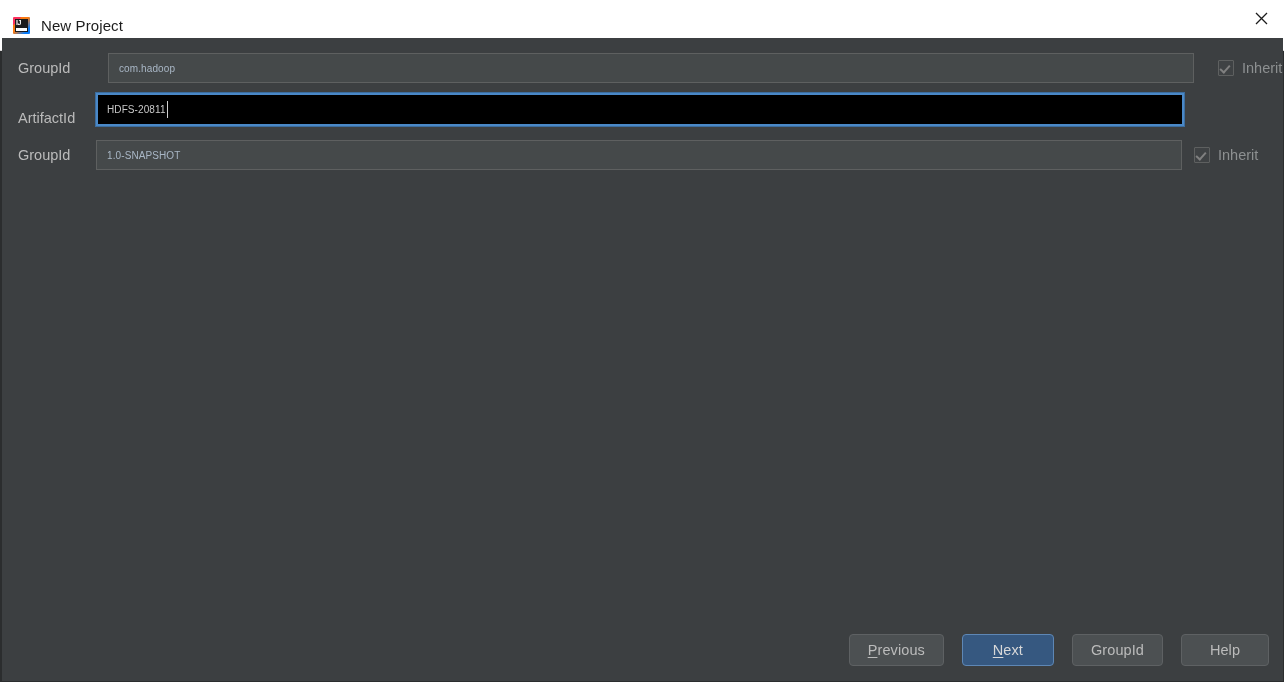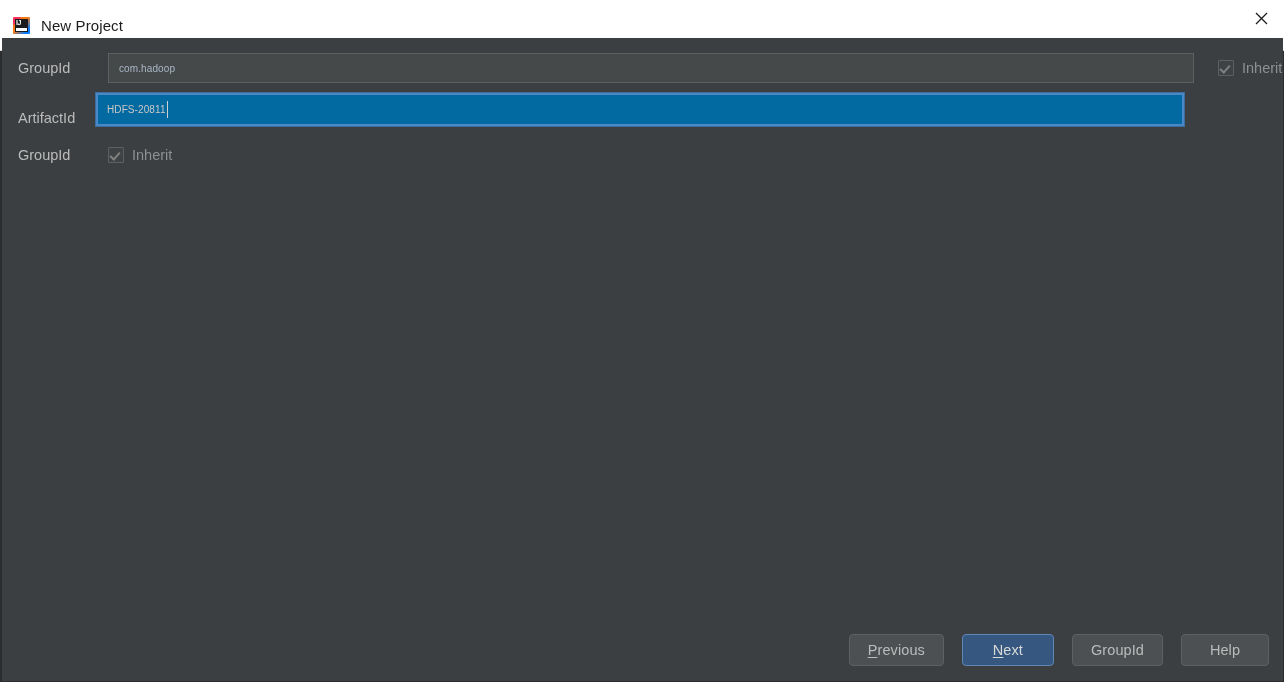--- a/index.html
+++ b/index.html
@@ -139,21 +139,21 @@
     align-items: center;
     padding-left: 10px;
     flex: 0 0 auto;
     width: 1086px;
     letter-spacing: 0.1px;
   }
 
   .field-input.focused {
     width: 1088px;
     height: 33px;
-    background: #0369a1;
+    background: #000000;
     border: 2px solid #4a88c7;
     outline: 1px solid #3c6d9e;
     color: #c8c8c8;
     padding-left: 9px;
   }
 
   .caret {
     display: inline-block;
     width: 1px;
     height: 17px;
@@ -267,20 +267,21 @@
     <div class="field-row row-artifact">
       <div class="field-label">ArtifactId</div>
       <div class="field-input focused">
         <span>HDFS-20811</span>
           <span class="caret"></span>
       </div>
     </div>
 
     <div class="field-row row-version">
       <div class="field-label">GroupId</div>
+      <div class="field-input">1.0-SNAPSHOT</div>
       <div class="inherit-group">
         <div class="checkbox">
           <span class="tick"></span>
         </div>
         <div class="inherit-label">Inherit</div>
       </div>
     </div>
 
     <div class="footer">
       <div class="btn">

